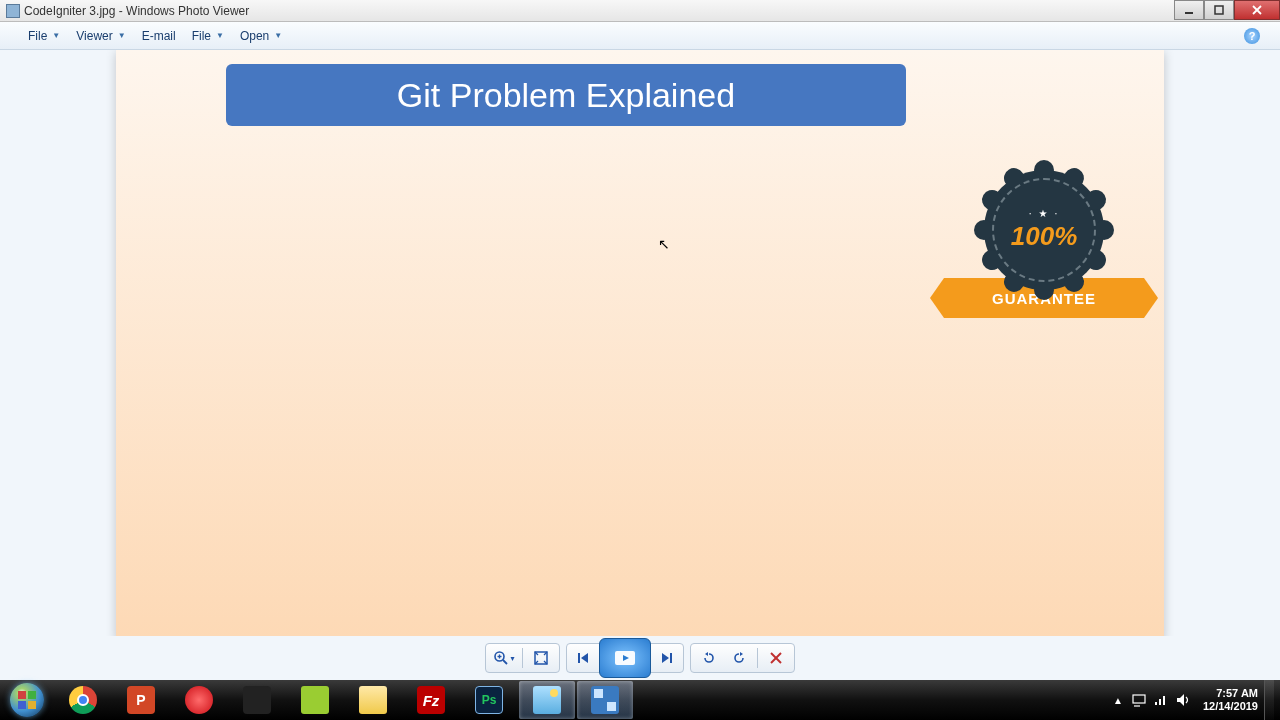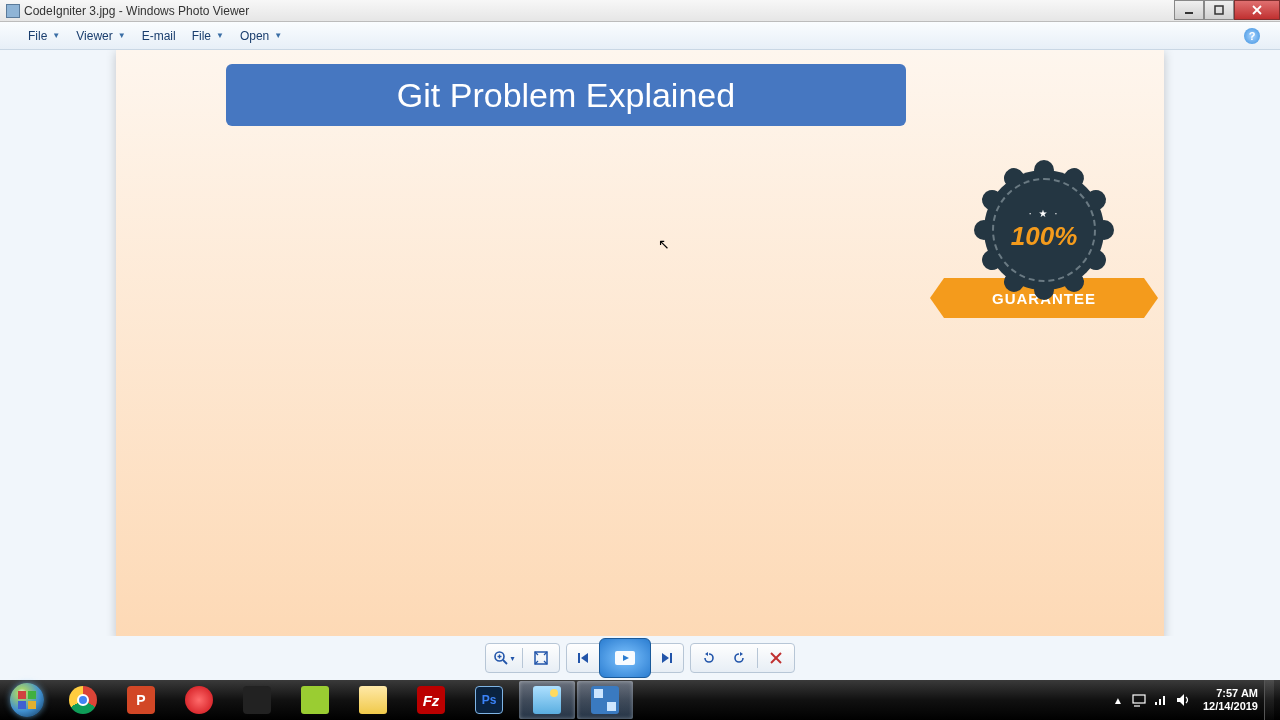--- a/index.html
+++ b/index.html
@@ -253,21 +253,21 @@
       <div class="tb-btn">
           <div class="tb-ico" style="background:#9acd32;border-radius:3px"></div>
         </div>
       <div class="tb-btn">
           <div class="tb-ico" style="background:linear-gradient(#ffe9a8,#f0c94a);border-radius:3px"></div>
         </div>
       <div class="tb-btn">
           <div class="tb-ico" style="background:#bb0000;color:#fff;display:flex;align-items:center;justify-content:center;font-weight:bold;font-style:italic;font-size:15px">Fz</div>
         </div>
       <div class="tb-btn">
-          <div class="tb-ico" style="background:#0a2340;color:#3b82f6;display:flex;align-items:center;justify-content:center;font-weight:bold;font-size:12px;border:1px solid #7fb5e6">Ps</div>
+          <div class="tb-ico" style="background:#0a2340;color:#22c55e;display:flex;align-items:center;justify-content:center;font-weight:bold;font-size:12px;border:1px solid #7fb5e6">Ps</div>
         </div>
       <div class="tb-btn active">
           <div class="tb-ico" style="background:linear-gradient(#aee0ff,#5aaee0);border-radius:3px;position:relative">
             <div style="position:absolute;right:3px;top:3px;width:8px;height:8px;border-radius:50%;background:#ffda60"></div>
           </div>
         </div>
       <div class="tb-btn active">
           <div class="tb-ico" style="background:#3a7ac0;border-radius:3px;position:relative">
             <div style="position:absolute;left:3px;top:3px;width:9px;height:9px;background:#cde6ff"></div>
             <div style="position:absolute;right:3px;bottom:3px;width:9px;height:9px;background:#cde6ff"></div>

